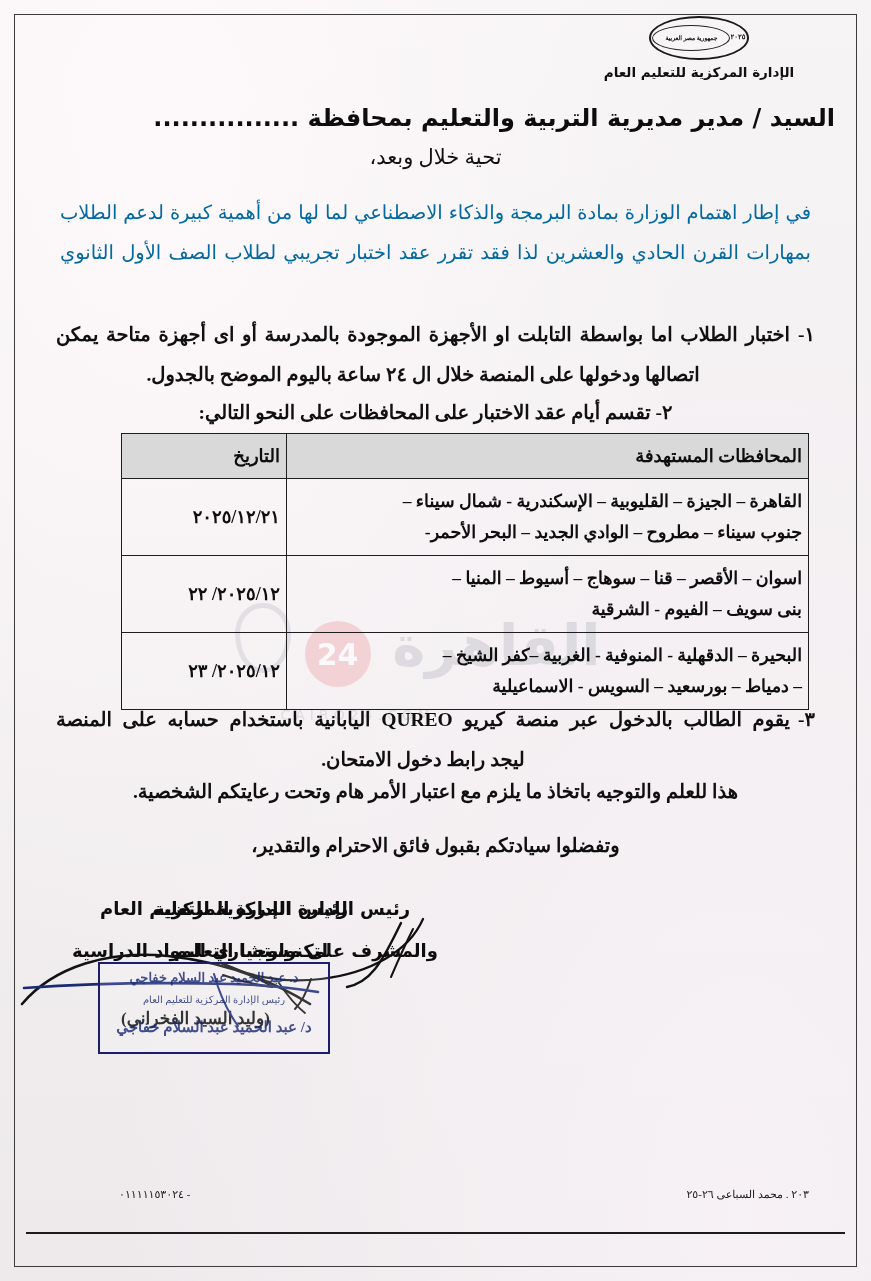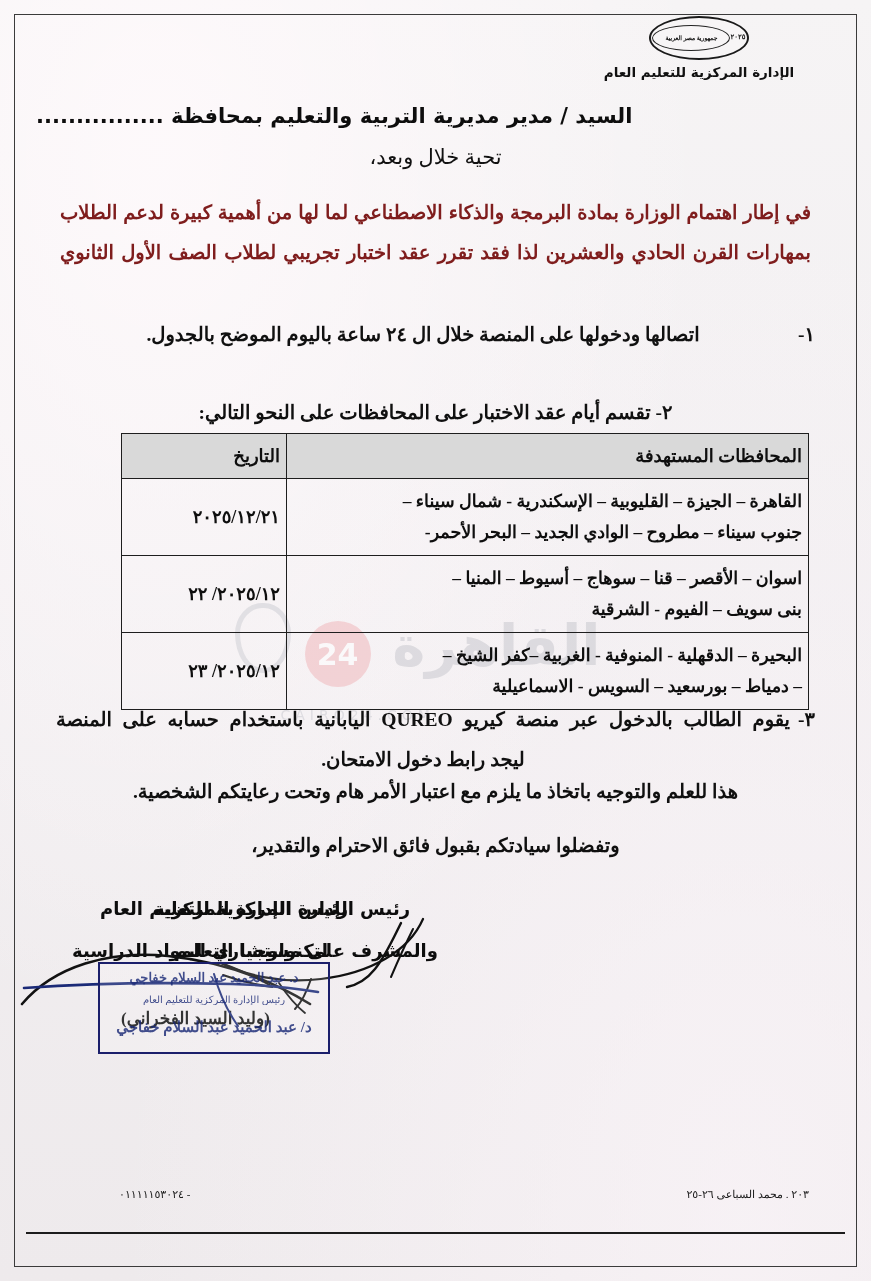--- a/index.html
+++ b/index.html
@@ -91,24 +91,24 @@
     letter-spacing: -0.2px;
     color: #111;
   }
 
   
   .title-row {
     position: absolute;
     top: 104px;
     right: 36px;
     left: 36px;
-    text-align: left;
-    font-family: "DejaVu Sans", sans-serif;
-    font-weight: bold;
-    font-size: 21px;
+    text-align: right;
+    font-family: "DejaVu Sans", sans-serif;
+    font-weight: bold;
+    font-size: 24px;
     color: #0d0d0d;
     letter-spacing: -0.3px;
     white-space: nowrap;
     direction: rtl;
   }
   .salutation {
     position: absolute;
     top: 145px;
     right: 36px;
     left: 36px;
@@ -121,23 +121,23 @@
   
   .para {
     position: absolute;
     right: 60px;
     left: 60px;
     direction: rtl;
     text-align: justify;
     text-align-last: justify;
     font-size: 19.5px;
     line-height: 40px;
-    color: #7f1d1d;
+    color: #0369a1;
     font-family: "Liberation Serif", serif;
-    font-weight: 700;
+    font-weight: 400;
   }
   .intro { top: 193px; }
   .intro div { white-space: nowrap; }
 
   .numlist {
     position: absolute;
     right: 56px;
     left: 56px;
     direction: rtl;
     font-size: 19.5px;
@@ -375,20 +375,21 @@
 
     <div class="para intro">
       <div>في إطار اهتمام الوزارة بمادة البرمجة والذكاء الاصطناعي لما لها من أهمية كبيرة لدعم الطلاب</div>
       <div>بمهارات القرن الحادي والعشرين لذا فقد تقرر عقد اختبار تجريبي لطلاب الصف الأول الثانوي</div>
     </div>
 
     <div class="numlist item1">
       <div class="li">
         <span class="marker">١-</span>
         <span class="body">
+          <span class="l1" style="display:block;">اختبار الطلاب اما بواسطة التابلت او الأجهزة الموجودة بالمدرسة أو اى أجهزة متاحة يمكن</span>
           <span class="l2" style="display:block;">اتصالها ودخولها على المنصة خلال ال ٢٤ ساعة باليوم الموضح بالجدول.</span>
         </span>
       </div>
     </div>
 
     <div class="numlist item2">
       <span class="inline">٢-</span>
       <span class="inline">تقسم أيام عقد الاختبار على المحافظات على النحو التالي:</span>
     </div>
 

